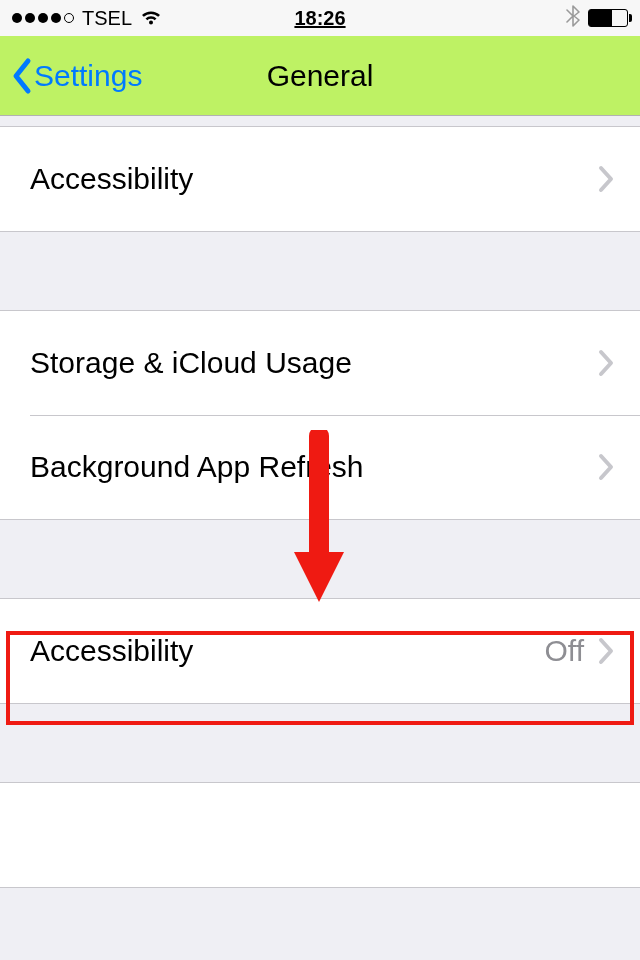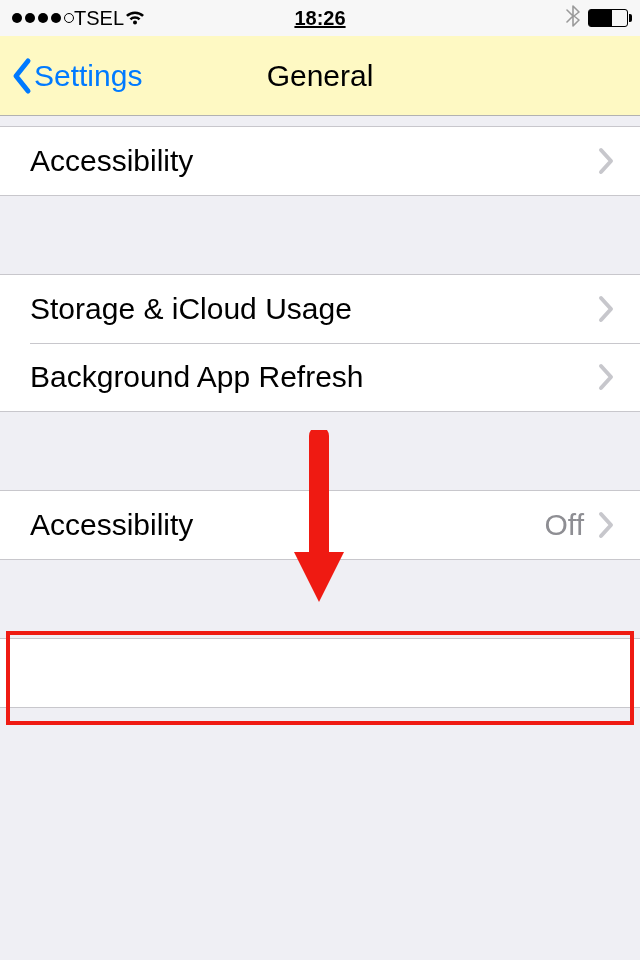--- a/index.html
+++ b/index.html
@@ -16,41 +16,41 @@
     height: 36px;
     background: #f7f7f7;
     display: flex;
     align-items: center;
     justify-content: space-between;
     padding: 0 12px;
     font-size: 20px;
     font-weight: 500;
     color: #000;
   }
-  .status-left { display: flex; align-items: center; }
+  .status-left { display: flex; align-items: center; gap: 8px; }
   .signal-dots { display: flex; gap: 3px; align-items: center; }
   .dot { width: 10px; height: 10px; border-radius: 50%; background: #000; }
   .dot.empty { background: transparent; border: 1.5px solid #000; }
   .wifi-icon svg { display: block; }
   .status-center { position: absolute; left: 50%; transform: translateX(-50%); font-weight: 600; text-decoration: underline; }
   .status-right { display: flex; align-items: center; gap: 8px; }
   .bt-icon { color: #9a9a9a; }
   .battery {
     width: 40px; height: 18px; border: 1.8px solid #000; border-radius: 3px;
     position: relative; display: flex; align-items: center;
   }
   .battery::after {
     content: ""; position: absolute; right: -5px; top: 4px;
     width: 3px; height: 8px; background: #000; border-radius: 0 2px 2px 0;
   }
   .battery-fill { background: #000; height: 100%; width: 60%; border-radius: 1px 0 0 1px; }
   
   .nav-bar {
     height: 80px;
-    background: #fef9c3;
+    background: #bef264;
     border-bottom: 1px solid #b2b2b2;
     display: flex;
     align-items: center;
     position: relative;
     padding: 0 10px;
   }
   .back-btn {
     display: flex; align-items: center; gap: 2px;
     color: #007aff; font-size: 30px; font-weight: 400;
     cursor: pointer;
@@ -63,21 +63,21 @@
   
   .group {
     margin-top: 0;
     background: #fff;
     border-top: 1px solid #c8c7cc;
     border-bottom: 1px solid #c8c7cc;
   }
   .spacer-small { height: 10px; }
   .spacer { height: 78px; }
   .row {
-    height: 68px;
+    height: 104px;
     display: flex;
     align-items: center;
     padding: 0 26px 0 30px;
     font-size: 30px;
     color: #000;
     cursor: pointer;
     position: relative;
   }
   .row + .row::before {
     content: "";

